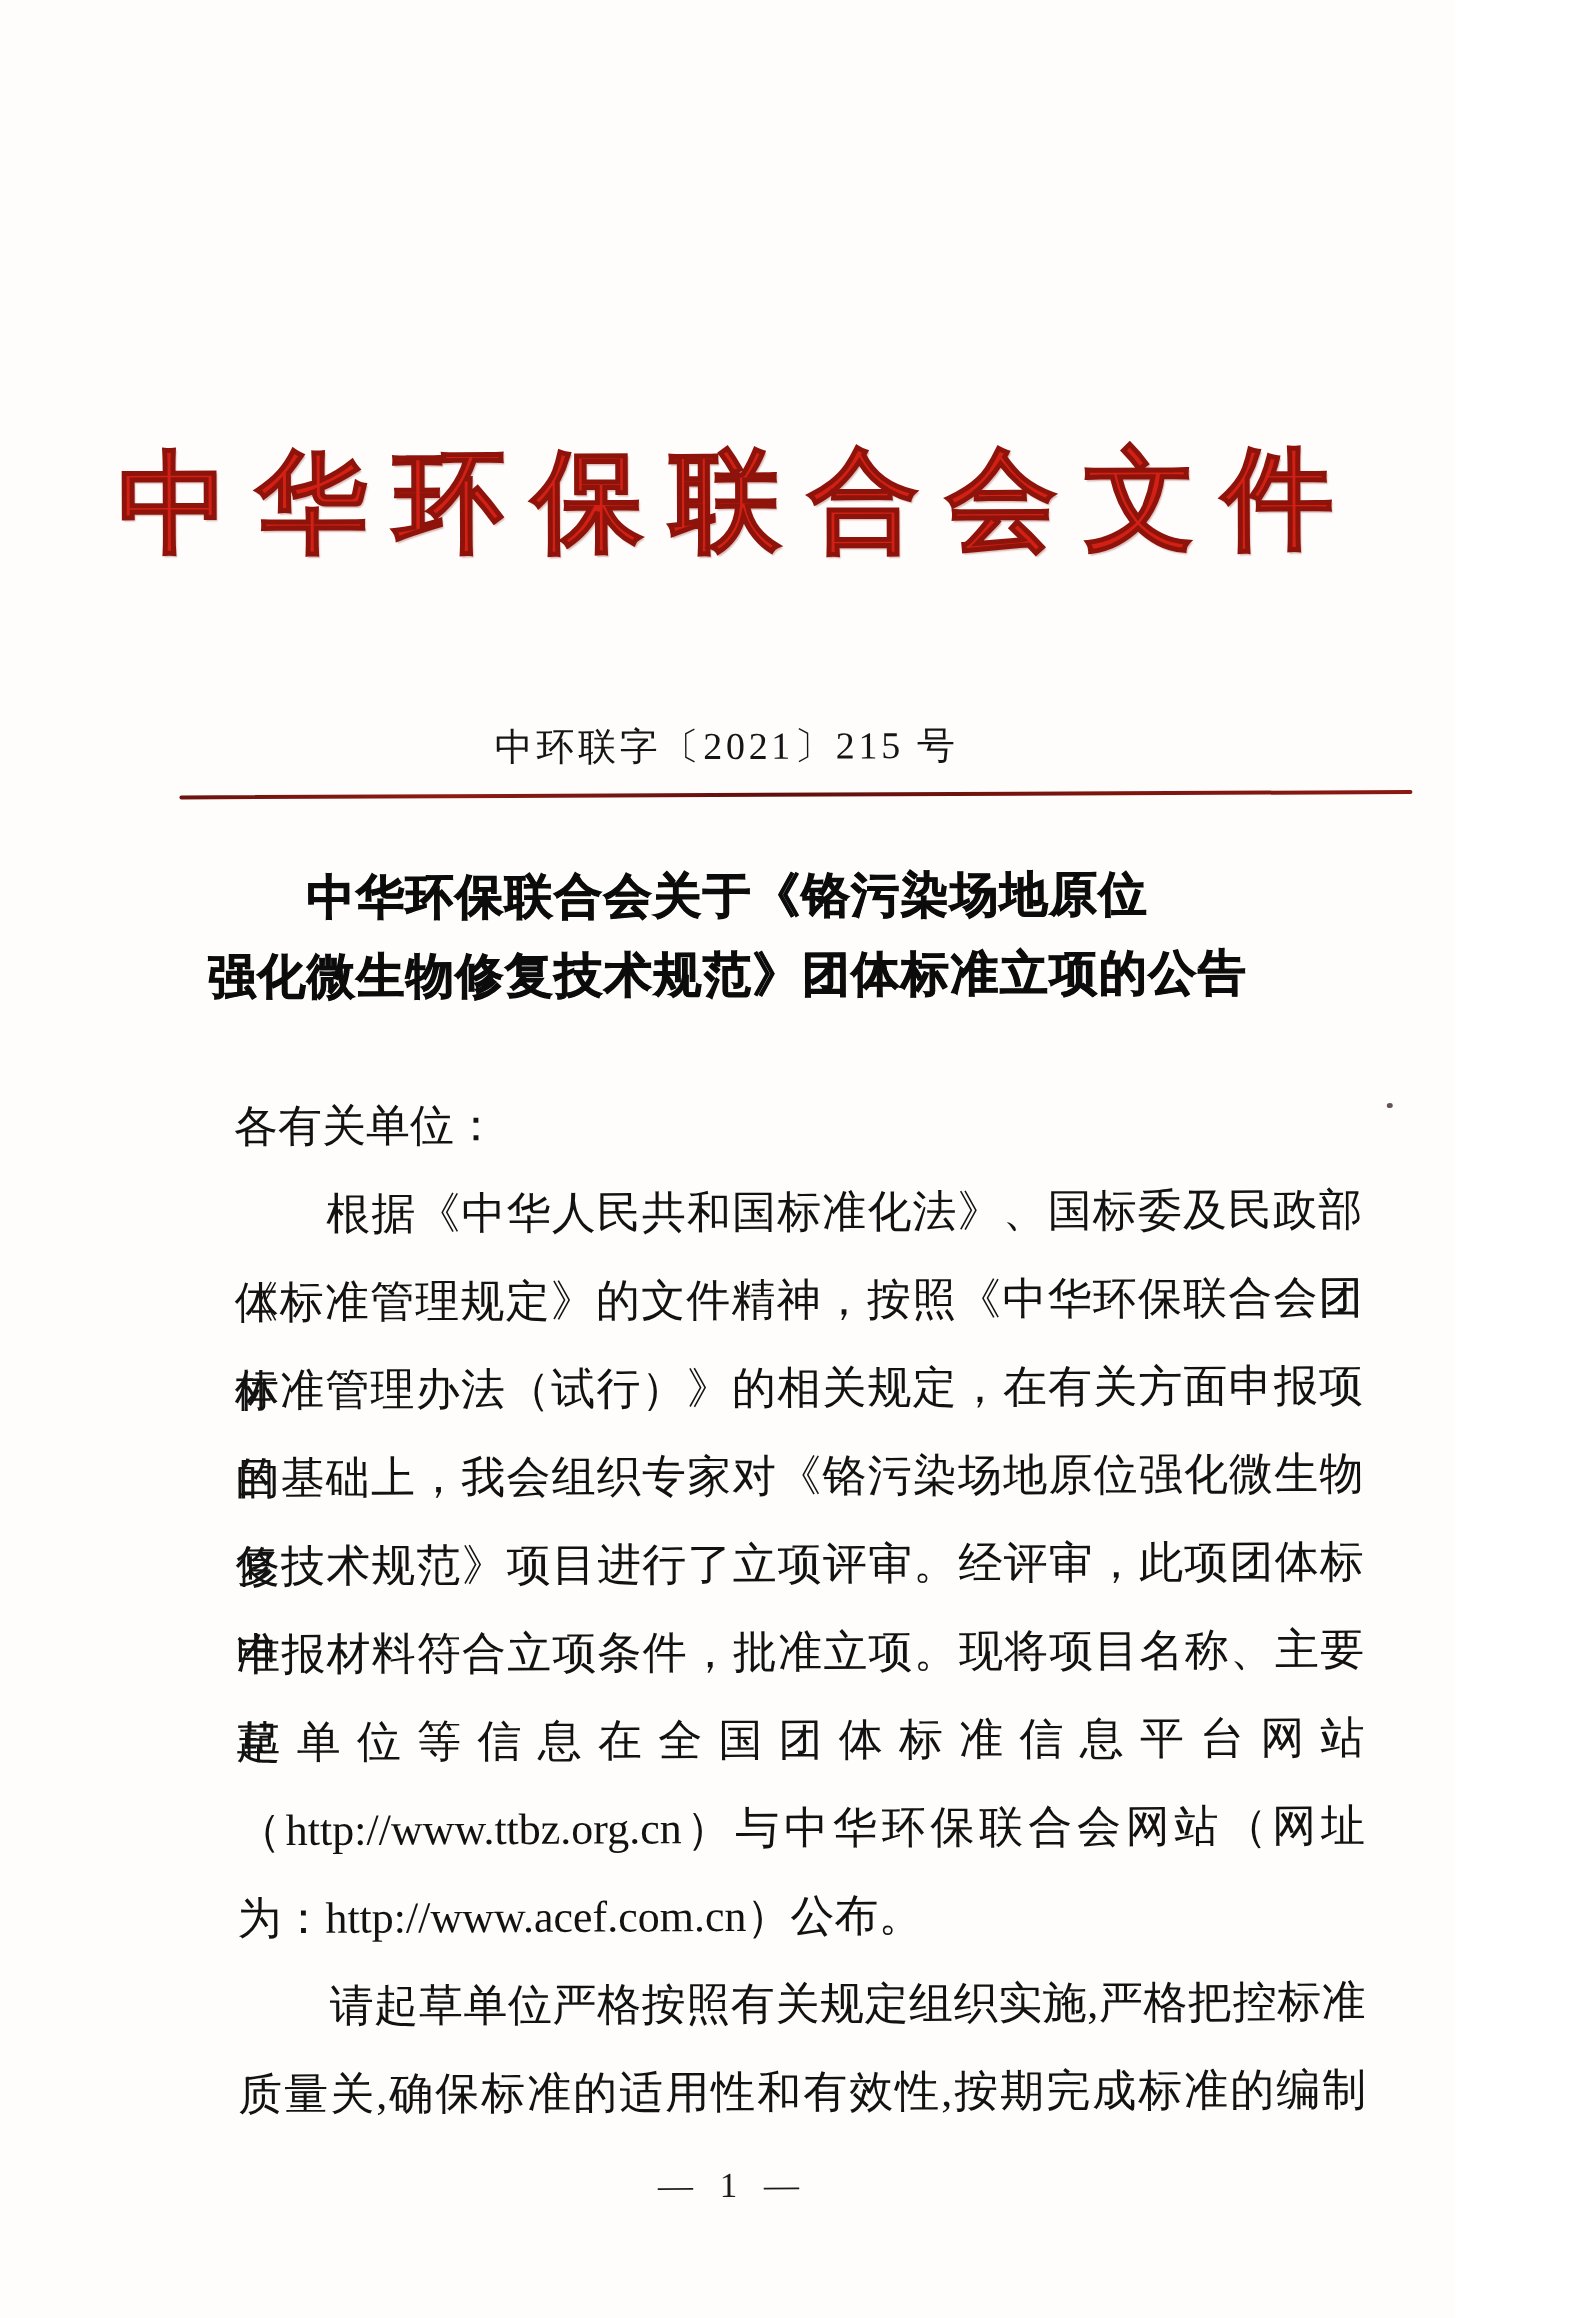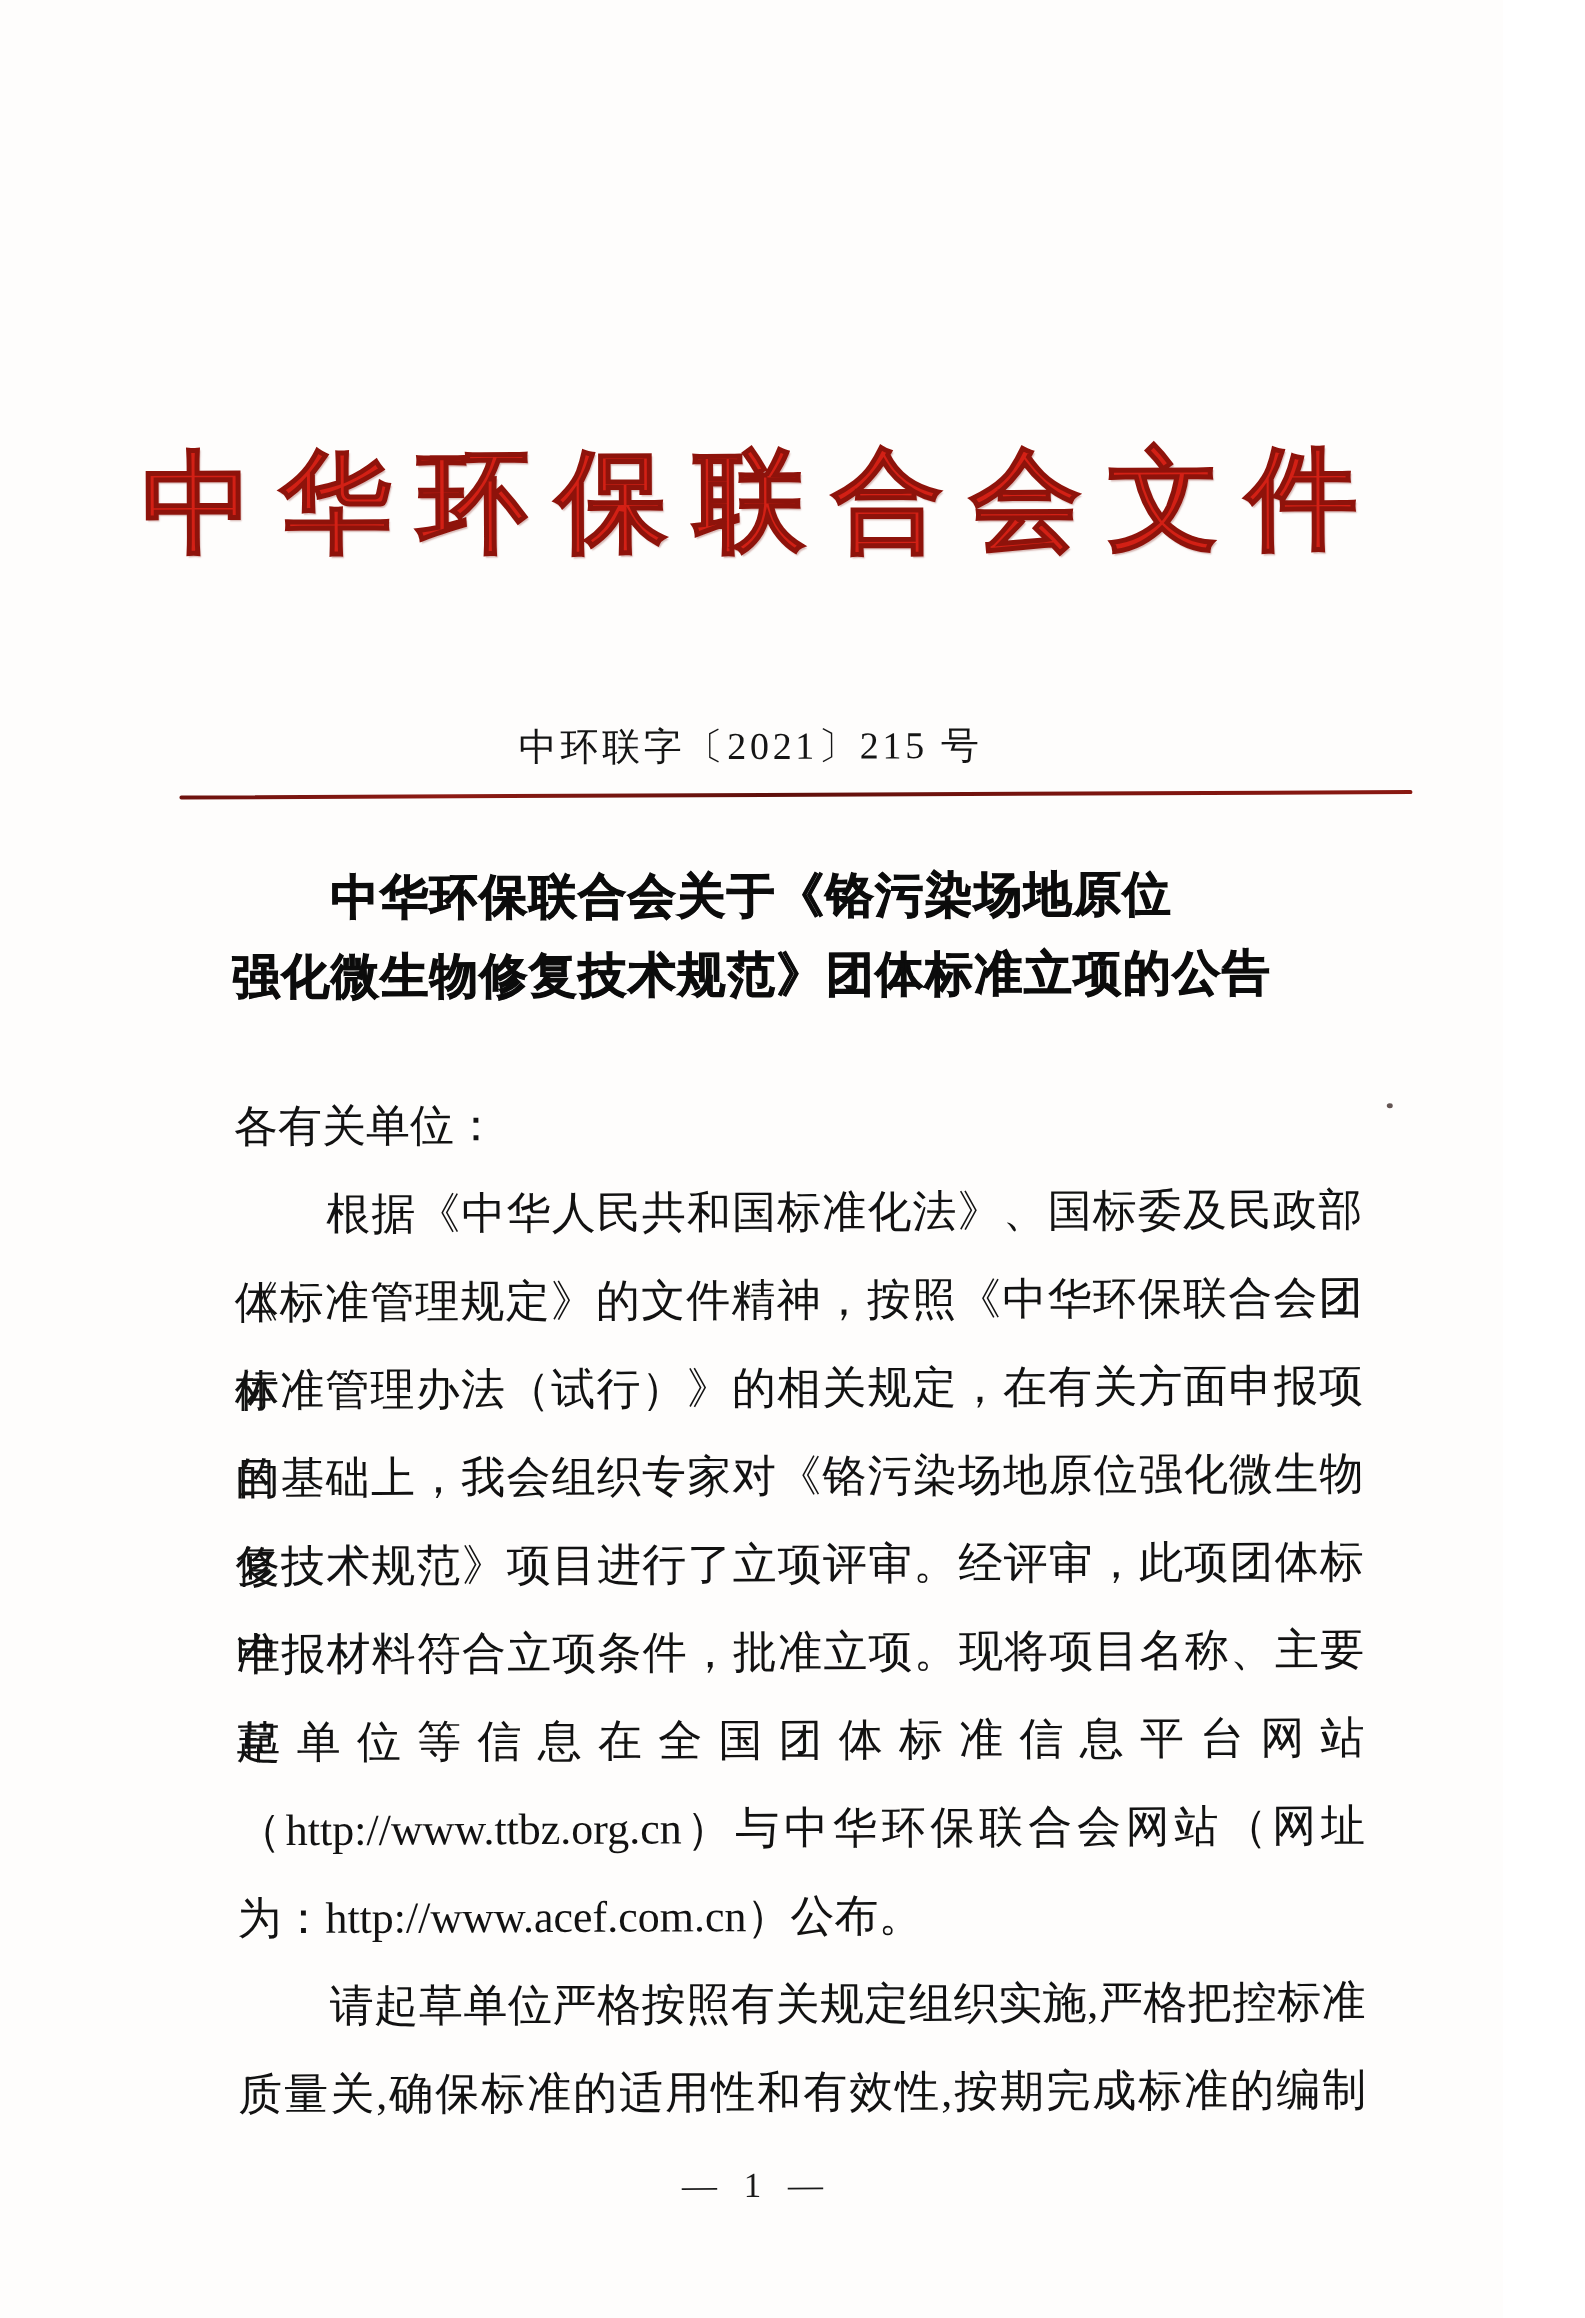--- a/index.html
+++ b/index.html
@@ -8,21 +8,20 @@
     background: #ffffff;
   }
   .page {
     position: relative;
     width: 1455px;
     height: 2319px;
     background: #fefdfc;
     overflow: hidden;
     font-family: "Liberation Serif", serif;
     color: #141414;
-    padding-left: 48px;
   }
   .content {
     position: absolute;
     inset: 0;
     transform: rotate(-0.25deg);
     transform-origin: 50% 40%;
   }
   .red-header {
     position: absolute;
     top: 433px;

